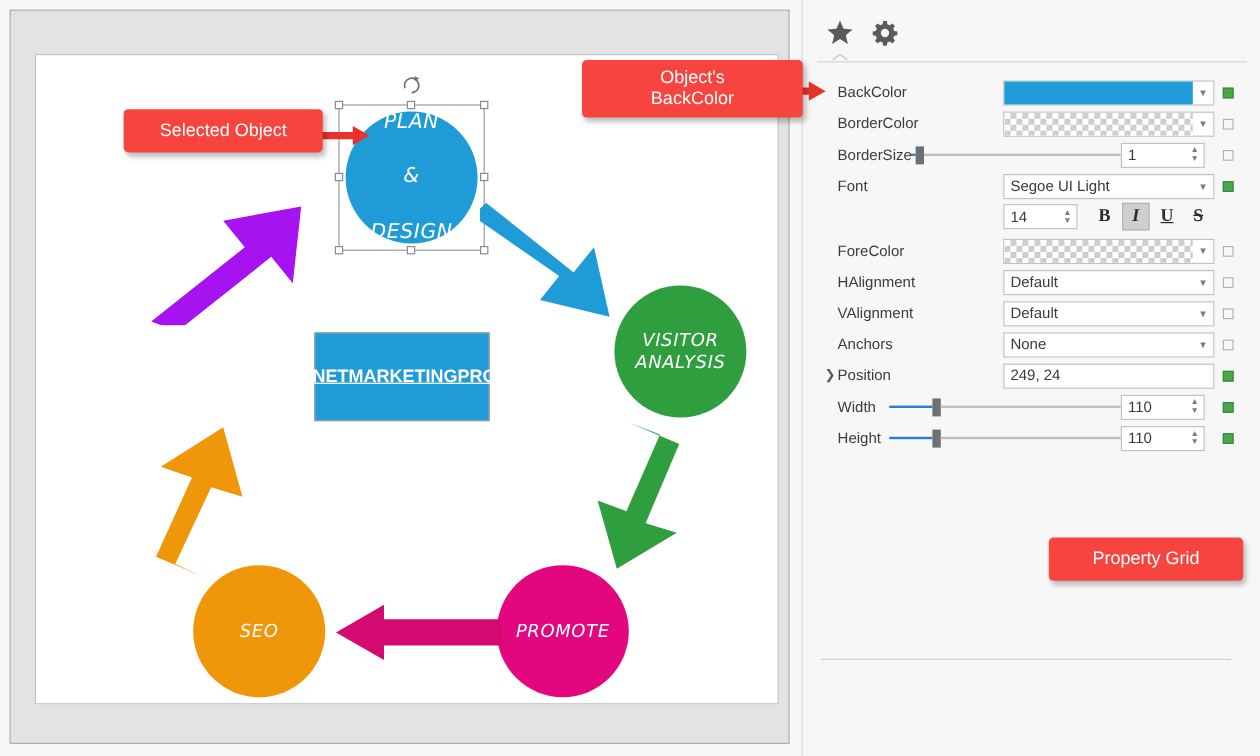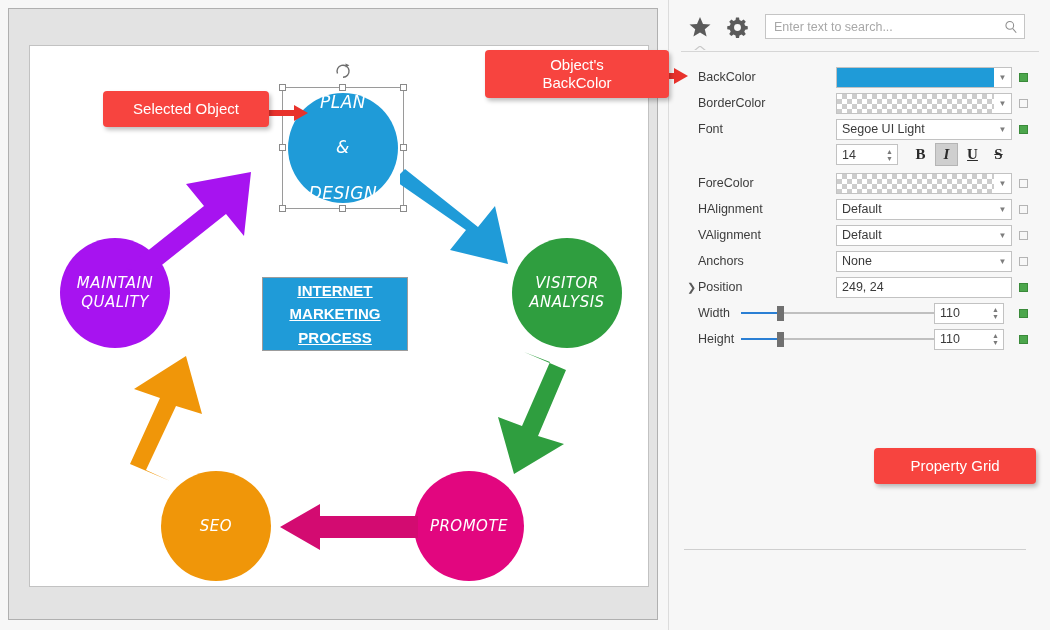--- a/index.html
+++ b/index.html
@@ -64,21 +64,21 @@
 
   
   #center-box {
     position: absolute;
     left: 232px; top: 231px;
     width: 146px; height: 74px;
     background: #1f9bd8;
     border: 1px solid #9c9c9c;
     box-sizing: border-box;
     display: flex;
-    flex-direction: column;
+    flex-direction: row;
     align-items: center;
     justify-content: center;
     color: #fff;
     font-family: "Liberation Sans", sans-serif;
     font-weight: bold;
     font-size: 15px;
     line-height: 1.55;
     text-decoration: underline;
   }
   #center-box span { text-decoration: underline; }
@@ -393,24 +393,20 @@
       </div>
       <div class="node" id="node-visitor">
         <span>VISITOR</span>
         <span>ANALYSIS</span>
       </div>
       <div class="node" id="node-promote">
         <span>PROMOTE</span>
       </div>
       <div class="node" id="node-seo">
         <span>SEO</span>
-      </div>
-      <div class="node" id="node-maintain">
-        <span>MAINTAIN</span>
-        <span>QUALITY</span>
       </div>
 
       <div id="center-box">
         <span>INTERNET</span>
         <span>MARKETING</span>
         <span>PROCESS</span>
       </div>
 
       <div id="selection-frame">
         <div id="rotate-handle">
@@ -464,29 +460,20 @@
       <svg viewBox="0 0 24 24" width="23" height="23">
         <path d="M12 8.4a3.6 3.6 0 1 0 0 7.2 3.6 3.6 0 0 0 0-7.2z M10.4 1.6h3.2l.45 2.7 2.1.9 2.25-1.55 2.25 2.25-1.55 2.25.9 2.1 2.7.45v3.2l-2.7.45-.9 2.1 1.55 2.25-2.25 2.25-2.25-1.55-2.1.9-.45 2.7h-3.2l-.45-2.7-2.1-.9-2.25 1.55-2.25-2.25 1.55-2.25-.9-2.1-2.7-.45v-3.2l2.7-.45.9-2.1-1.55-2.25 2.25-2.25 2.25 1.55 2.1-.9z" fill="#5a5a5a"></path>
       </svg>
     </div>
     <div id="tab-indicator">
       <svg viewBox="0 0 22 9" width="22" height="9">
         <path d="M0,9 L11,0 L22,9" fill="none" stroke="#c9c9c9" stroke-width="1.2"></path>
       </svg>
     </div>
 
-    <div id="search-box">
-      <input id="search-input" type="text" placeholder="Enter text to search..." style="">
-      <span id="search-icon">
-        <svg viewBox="0 0 16 16" width="14" height="14">
-          <circle cx="6.6" cy="6.2" r="4.4" fill="none" stroke="#8e8e8e" stroke-width="1.2"></circle>
-          <line x1="9.8" y1="9.6" x2="14" y2="14.6" stroke="#8e8e8e" stroke-width="1.2"></line>
-        </svg>
-      </span>
-    </div>
   </div>
 
   <div id="pg-divider"></div>
 
   <div id="pg-rows">
 
     <div class="pg-row">
       <span class="pg-label">BackColor</span>
       <div class="pg-field">
         <div class="swatch" style="background:#1f9bd8;"></div>
@@ -497,20 +484,33 @@
 
     <div class="pg-row">
       <span class="pg-label">BorderColor</span>
       <div class="pg-field">
         <div class="swatch transparent"></div>
         <div class="dropdown-arrow">▼</div>
       </div>
       <div class="marker off"></div>
     </div>
 
+    <div class="pg-row">
+      <span class="pg-label">BorderSize</span>
+      <div class="slider-wrap" style="left:90px; width:175px;">
+        <div class="slider-track-filled" style="width:4px;"></div>
+        <div class="slider-thumb"></div>
+        <div class="slider-track-rest"></div>
+      </div>
+      <div class="spin-field" style="left:265px;">
+        <span class="spin-val">1</span>
+        <span class="spinner">▲<br>▼</span>
+      </div>
+      <div class="marker off"></div>
+    </div>
 
     <div class="pg-row">
       <span class="pg-label">Font</span>
       <div class="pg-field">
         <span class="pg-text">Segoe UI Light</span>
         <div class="dropdown-arrow">▼</div>
       </div>
       <div class="marker on"></div>
     </div>
 

